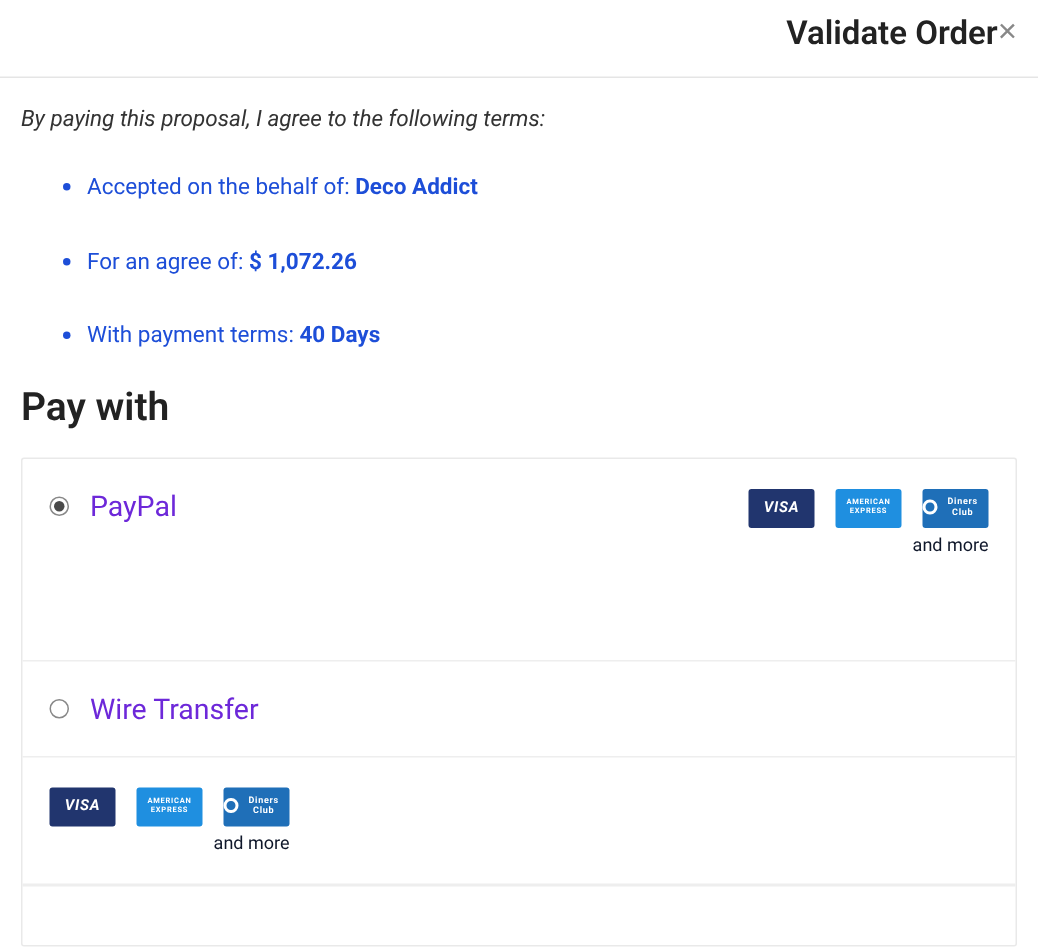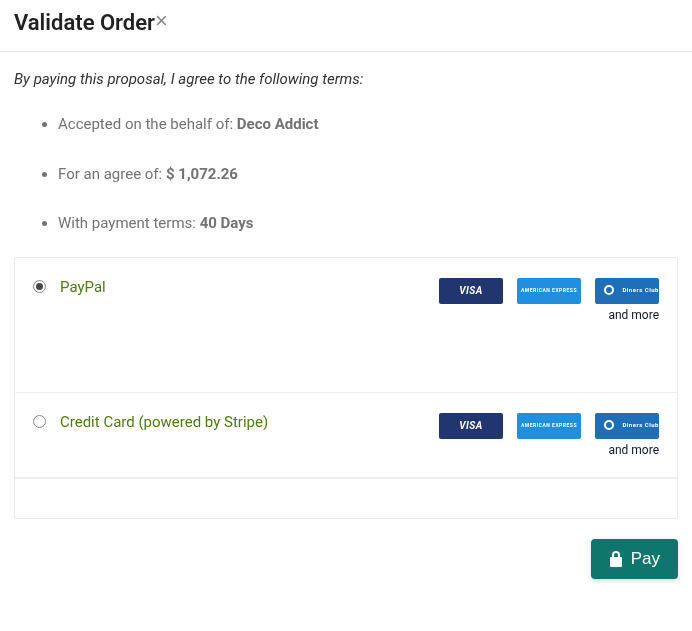--- a/index.html
+++ b/index.html
@@ -7,21 +7,21 @@
       font-family: -apple-system, BlinkMacSystemFont, "Segoe UI", Roboto, Helvetica, Arial, sans-serif;
       width: 692px;
       background: #fff;
       color: #333;
     }
     .dialog {
       width: 100%;
     }
     .header {
       display: flex;
-      justify-content: flex-start;
+      justify-content: flex-end;
       align-items: flex-start;
       padding: 10px 14px 16px 14px;
       border-bottom: 1px solid #e5e5e5;
     }
     .header h1 {
       font-size: 22px;
       font-weight: 600;
       color: #222;
     }
     .close {
@@ -41,21 +41,21 @@
       color: #333;
       margin-bottom: 14px;
       font-style: italic;
     }
     ul.terms {
       padding-left: 44px;
       margin-bottom: 20px;
     }
     ul.terms li {
       font-size: 15px;
-      color: #737373;
+      color: #1d4ed8;
       line-height: 1.7;
       margin-top: 24px;
     }
     ul.terms li b { font-weight: 700; }
     .pay-with {
       font-size: 26px;
       font-weight: 600;
       color: #222;
       margin: 6px 0 18px 0;
     }
@@ -87,35 +87,35 @@
       background: #fff;
       flex-shrink: 0;
     }
     .radio.checked::after {
       content: "";
       width: 7px; height: 7px;
       background: #4a4a4a;
       border-radius: 50%;
     }
     .pay-label {
-      font-size: 15px;
-      color: #4d7c0f;
+      font-size: 19px;
+      color: #6d28d9;
     }
     .brands {
       display: flex;
       flex-direction: column;
       align-items: flex-end;
       gap: 2px;
     }
     .brand-icons {
       display: flex;
       gap: 14px;
     }
     .brand {
-      width: 64px;
+      width: 44px;
       height: 26px;
       border-radius: 2px;
       display: inline-flex;
       align-items: center;
       justify-content: center;
       color: #fff;
       font-weight: 700;
       font-size: 10px;
       letter-spacing: 0.5px;
     }
@@ -174,20 +174,21 @@
         <span>Accepted on the behalf of: </span><b>Deco Addict</b>
       </li>
       <li>
         <span>For an agree of: </span><b>$ 1,072.26</b>
       </li>
       <li>
         <span>With payment terms: </span><b>40 Days</b>
       </li>
     </ul>
 
+    <h2 class="pay-with">Pay with</h2>
 
     <div class="payment-panel">
 
       <div class="payment-row row-paypal">
         <div class="left">
           <span class="radio checked"></span>
           <span class="pay-label">PayPal</span>
         </div>
         <div class="brands">
           <div class="brand-icons">
@@ -195,26 +196,28 @@
             <span class="brand amex">AMERICAN EXPRESS</span>
             <span class="brand diners">
                 <span class="circ"></span>
                 <span>Diners Club</span>
               </span>
           </div>
           <span class="and-more">and more</span>
         </div>
       </div>
 
-
       <div class="payment-row">
         <div class="left">
           <span class="radio"></span>
-          <span class="pay-label">Credit Card (powered by Stripe)</span>
-        </div>
+          <span class="pay-label">Wire Transfer</span>
+        </div>
+      </div>
+
+      <div class="payment-row">
         <div class="brands">
           <div class="brand-icons">
             <span class="brand visa">VISA</span>
             <span class="brand amex">AMERICAN EXPRESS</span>
             <span class="brand diners">
                 <span class="circ"></span>
                 <span>Diners Club</span>
               </span>
           </div>
           <span class="and-more">and more</span>

